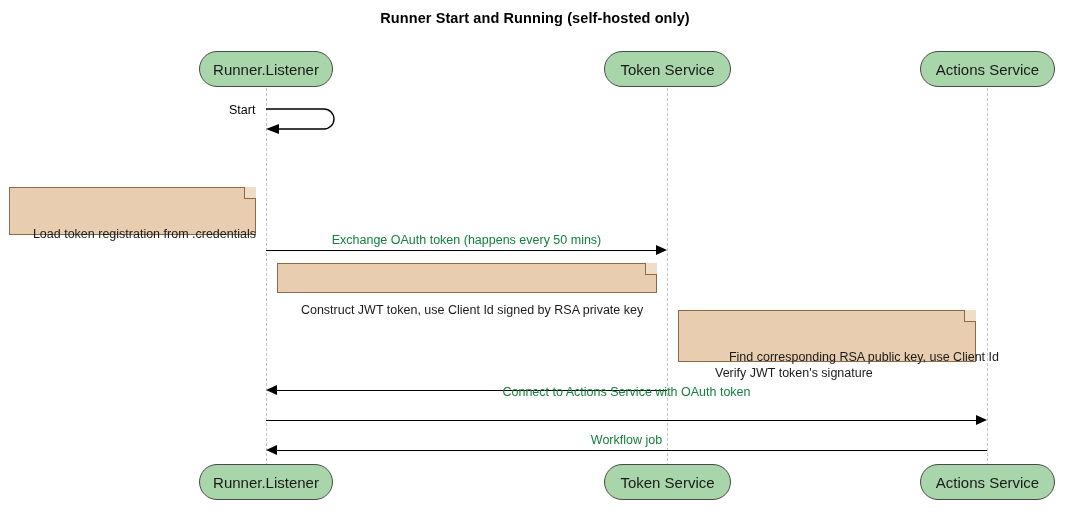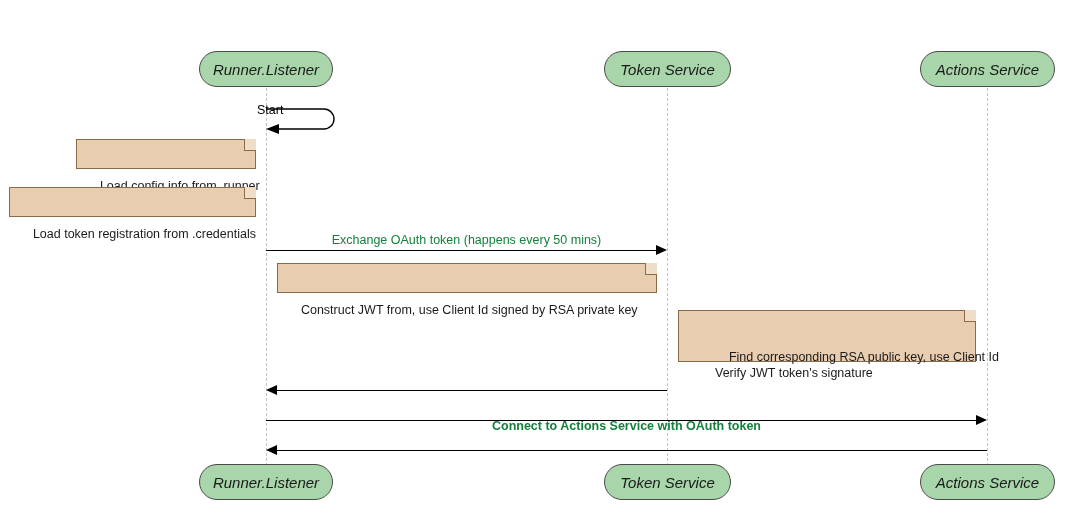--- a/index.html
+++ b/index.html
@@ -49,21 +49,20 @@
     background: #a8d5a9;
     border: 1px solid #4a4a4a;
     border-radius: 18px;
     display: flex;
     align-items: center;
     justify-content: center;
     font-size: 15px;
     color: #1a1a1a;
     box-sizing: border-box;
     white-space: nowrap;
-    font-style: italic;
   }
 
   
   .note {
     position: absolute;
     background: #e9cdb0;
     border: 1px solid #8a6b46;
     box-sizing: border-box;
     font-size: 12.5px;
     line-height: 16px;
@@ -119,69 +118,67 @@
     font-size: 12.5px;
     color: #000;
     white-space: nowrap;
   }
 </style>
 </head>
 <body>
 
 <div id="diagram">
 
+  <div class="title">Runner Start and Running (self-hosted only)</div>
 
   <div class="lifeline" style="left:266px;"></div>
   <div class="lifeline" style="left:667px;"></div>
   <div class="lifeline" style="left:987px;"></div>
 
   <div class="participant" style="left:199px; top:51px; width:134px;">Runner.Listener</div>
   <div class="participant" style="left:604px; top:51px; width:127px;">Token Service</div>
   <div class="participant" style="left:920px; top:51px; width:135px;">Actions Service</div>
 
   <div class="participant" style="left:199px; top:464px; width:134px;">Runner.Listener</div>
   <div class="participant" style="left:604px; top:464px; width:127px;">Token Service</div>
   <div class="participant" style="left:920px; top:464px; width:135px;">Actions Service</div>
 
-  <div class="selfloop-label" style="left:229px; top:103px;margin-left:28px;">Start</div>
+  <div class="selfloop-label" style="left:229px; top:103px;">Start</div>
   <div class="selfloop" style="left:266px; top:104px;">
     <svg width="80" height="30" viewBox="0 0 80 30">
       <path d="M0,5 L58,5 A10,10 0 0 1 58,25 L12,25" fill="none" stroke="#000" stroke-width="1.4"></path>
       <polygon points="13,20 13,30 0,25" fill="#000"></polygon>
     </svg>
   </div>
 
-  <div class="note" style="left:76px; top:139px; width:180px; height:30px;">
-    <span class="fold"></span>
-    <span>Load config info from .runner</span>
-  </div>
 
-  <div class="note" style="left:9px; top:187px; width:247px; height:30px;">
+  <div class="note" style="left:9px; top:187px; width:247px; height:48px;">
     <span class="fold"></span>
     <span>Load token registration from .credentials</span>
   </div>
 
   <div class="msg-label" style="left:266px; top:233px; width:401px;">Exchange OAuth token (happens every 50 mins)</div>
   <div class="msg-line" style="left:266px; top:250px; width:390px;"></div>
   <div class="arrowhead right" style="left:656px; top:245px;"></div>
 
   <div class="note" style="left:277px; top:263px; width:380px; height:30px;">
     <span class="fold"></span>
-    <span>Construct JWT from, use Client Id signed by RSA private key</span>
+    <span>Construct JWT token, use Client Id signed by RSA private key</span>
   </div>
 
   <div class="note" style="left:678px; top:310px; width:298px; height:52px;padding-left:36px;">
     <span class="fold"></span>
     <span>Find corresponding RSA public key, use Client Id
 Verify JWT token's signature</span>
   </div>
 
   <div class="msg-line" style="left:277px; top:390px; width:390px;"></div>
   <div class="arrowhead left" style="left:266px; top:385px;"></div>
 
-  <div class="msg-label" style="left:266px; top:419px; width:721px;font-weight:bold;">Connect to Actions Service with OAuth token</div>
+  <div class="msg-label" style="left:266px; top:385px; width:721px;">Connect to Actions Service with OAuth token</div>
   <div class="msg-line" style="left:266px; top:420px; width:710px;"></div>
   <div class="arrowhead right" style="left:976px; top:415px;"></div>
 
+  <div class="msg-label" style="left:266px; top:433px; width:721px;">Workflow job</div>
   <div class="msg-line" style="left:277px; top:450px; width:710px;"></div>
   <div class="arrowhead left" style="left:266px; top:445px;"></div>
 
 </div>
 
 </body></html>

